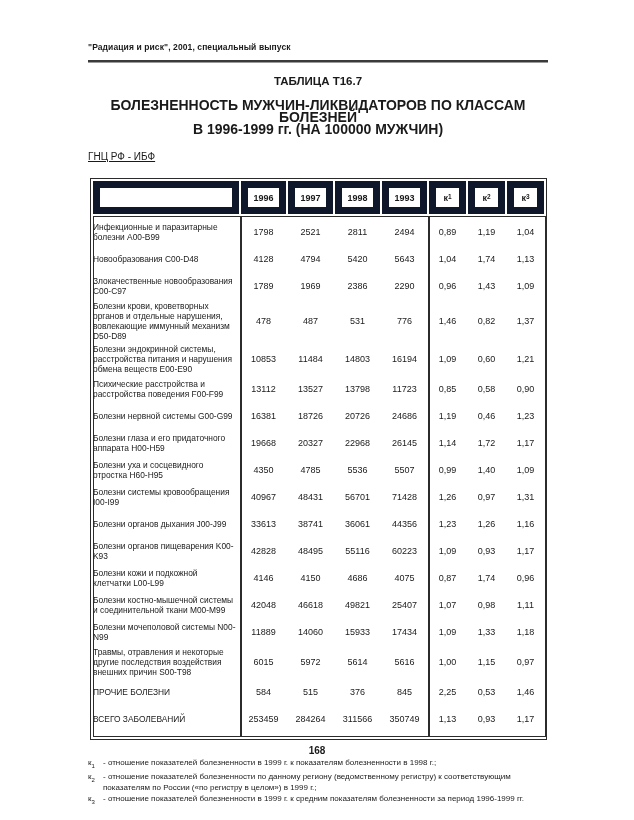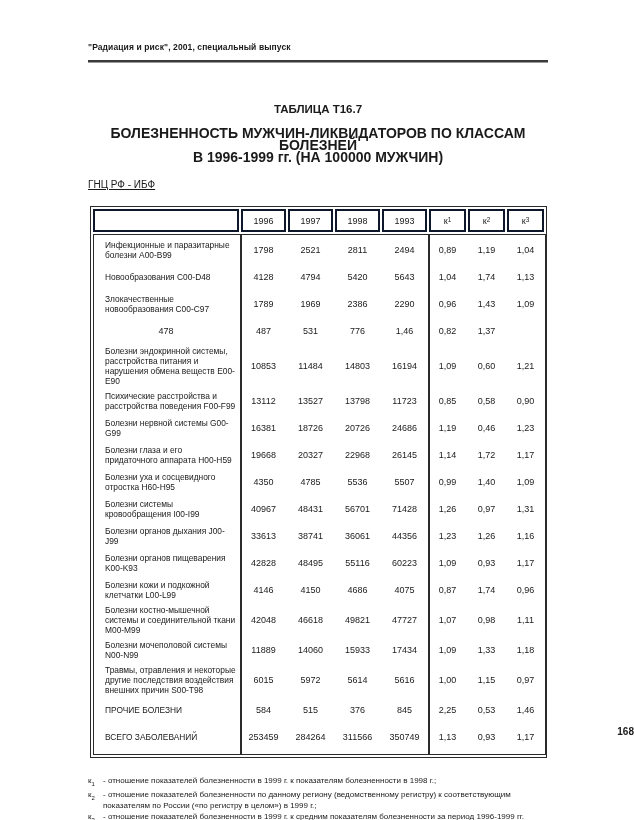--- a/index.html
+++ b/index.html
@@ -27,21 +27,21 @@
     font-size: 8.5px;
     font-weight: bold;
     letter-spacing: 0.1px;
   }
   .header-rule {
     margin-top: 8px;
     height: 3px;
     background: linear-gradient(#3a3a3a 0 65%, #9a9a9a 65% 100%);
   }
   .title {
-    margin-top: 40px;
+    margin-top: 12px;
     text-align: center;
     font-size: 11.5px;
     font-weight: bold;
   }
   .subtitle {
     text-align: center;
     font-size: 14px;
     font-weight: bold;
     line-height: 12px;
   }
@@ -60,45 +60,46 @@
     width: 451px;
     border: 1px solid #2b2b2b;
     padding: 2px;
   }
   .thead {
     display: grid;
     grid-template-columns: var(--cols);
     column-gap: 2px;
   }
   .th {
-    border: 2px solid #0f172a;
+    border: 7px solid #0f172a;
     height: 19px;
     display: flex;
     align-items: center;
     justify-content: center;
     font-size: 9px;
+    font-weight: bold;
   }
   .th sub { font-size: 6.5px; line-height: 1; }
   .tbody {
     position: relative;
     margin-top: 2px;
     padding: 3px 0 4px;
   }
   .trow {
     display: grid;
     grid-template-columns: var(--cols);
     column-gap: 2px;
     align-items: center;
     min-height: 24px;
     padding: 1px 0 2px;
   }
   .td-name {
     font-size: 8.4px;
     line-height: 10px;
-    padding-left: 12px;
+    padding-left: 0;
     padding-right: 3px;
   }
   .td-num {
     font-size: 9px;
     text-align: center;
   }
   .blk {
     position: absolute;
     top: 0;
     bottom: 0;
@@ -116,22 +117,22 @@
     line-height: 10.5px;
     margin-bottom: 1px;
   }
   .fn-label { flex: 0 0 15px; }
   .fn-label sub { font-size: 6px; }
   .fn-text { flex: 1; }
   .page-number {
     position: absolute;
     left: 0;
     right: 0;
-    top: 726px;
-    text-align: right;
+    top: 745px;
+    text-align: center;
     font-size: 10px;
     font-weight: bold;
   }
 </style>
 </head>
 <body>
 
 <div class="page">
   <div class="content">
 
@@ -190,20 +191,21 @@
               <div class="td-name">Злокачественные новообразования C00-C97</div>
               <div class="td-num">1789</div>
               <div class="td-num">1969</div>
               <div class="td-num">2386</div>
               <div class="td-num">2290</div>
               <div class="td-num">0,96</div>
               <div class="td-num">1,43</div>
               <div class="td-num">1,09</div>
             </div>
             <div class="trow">
+              <div class="td-name">Болезни крови, кроветворных органов и отдельные нарушения, вовлекающие иммунный механизм D50-D89</div>
               <div class="td-num">478</div>
               <div class="td-num">487</div>
               <div class="td-num">531</div>
               <div class="td-num">776</div>
               <div class="td-num">1,46</div>
               <div class="td-num">0,82</div>
               <div class="td-num">1,37</div>
             </div>
             <div class="trow">
               <div class="td-name">Болезни эндокринной системы, расстройства питания и нарушения обмена веществ E00-E90</div>
@@ -293,21 +295,21 @@
               <div class="td-num">4075</div>
               <div class="td-num">0,87</div>
               <div class="td-num">1,74</div>
               <div class="td-num">0,96</div>
             </div>
             <div class="trow">
               <div class="td-name">Болезни костно-мышечной системы и соединительной ткани M00-M99</div>
               <div class="td-num">42048</div>
               <div class="td-num">46618</div>
               <div class="td-num">49821</div>
-              <div class="td-num">47727</div>
+              <div class="td-num">25407</div>
               <div class="td-num">1,07</div>
               <div class="td-num">0,98</div>
               <div class="td-num">1,11</div>
             </div>
             <div class="trow">
               <div class="td-name">Болезни мочеполовой системы N00-N99</div>
               <div class="td-num">11889</div>
               <div class="td-num">14060</div>
               <div class="td-num">15933</div>
               <div class="td-num">17434</div>

